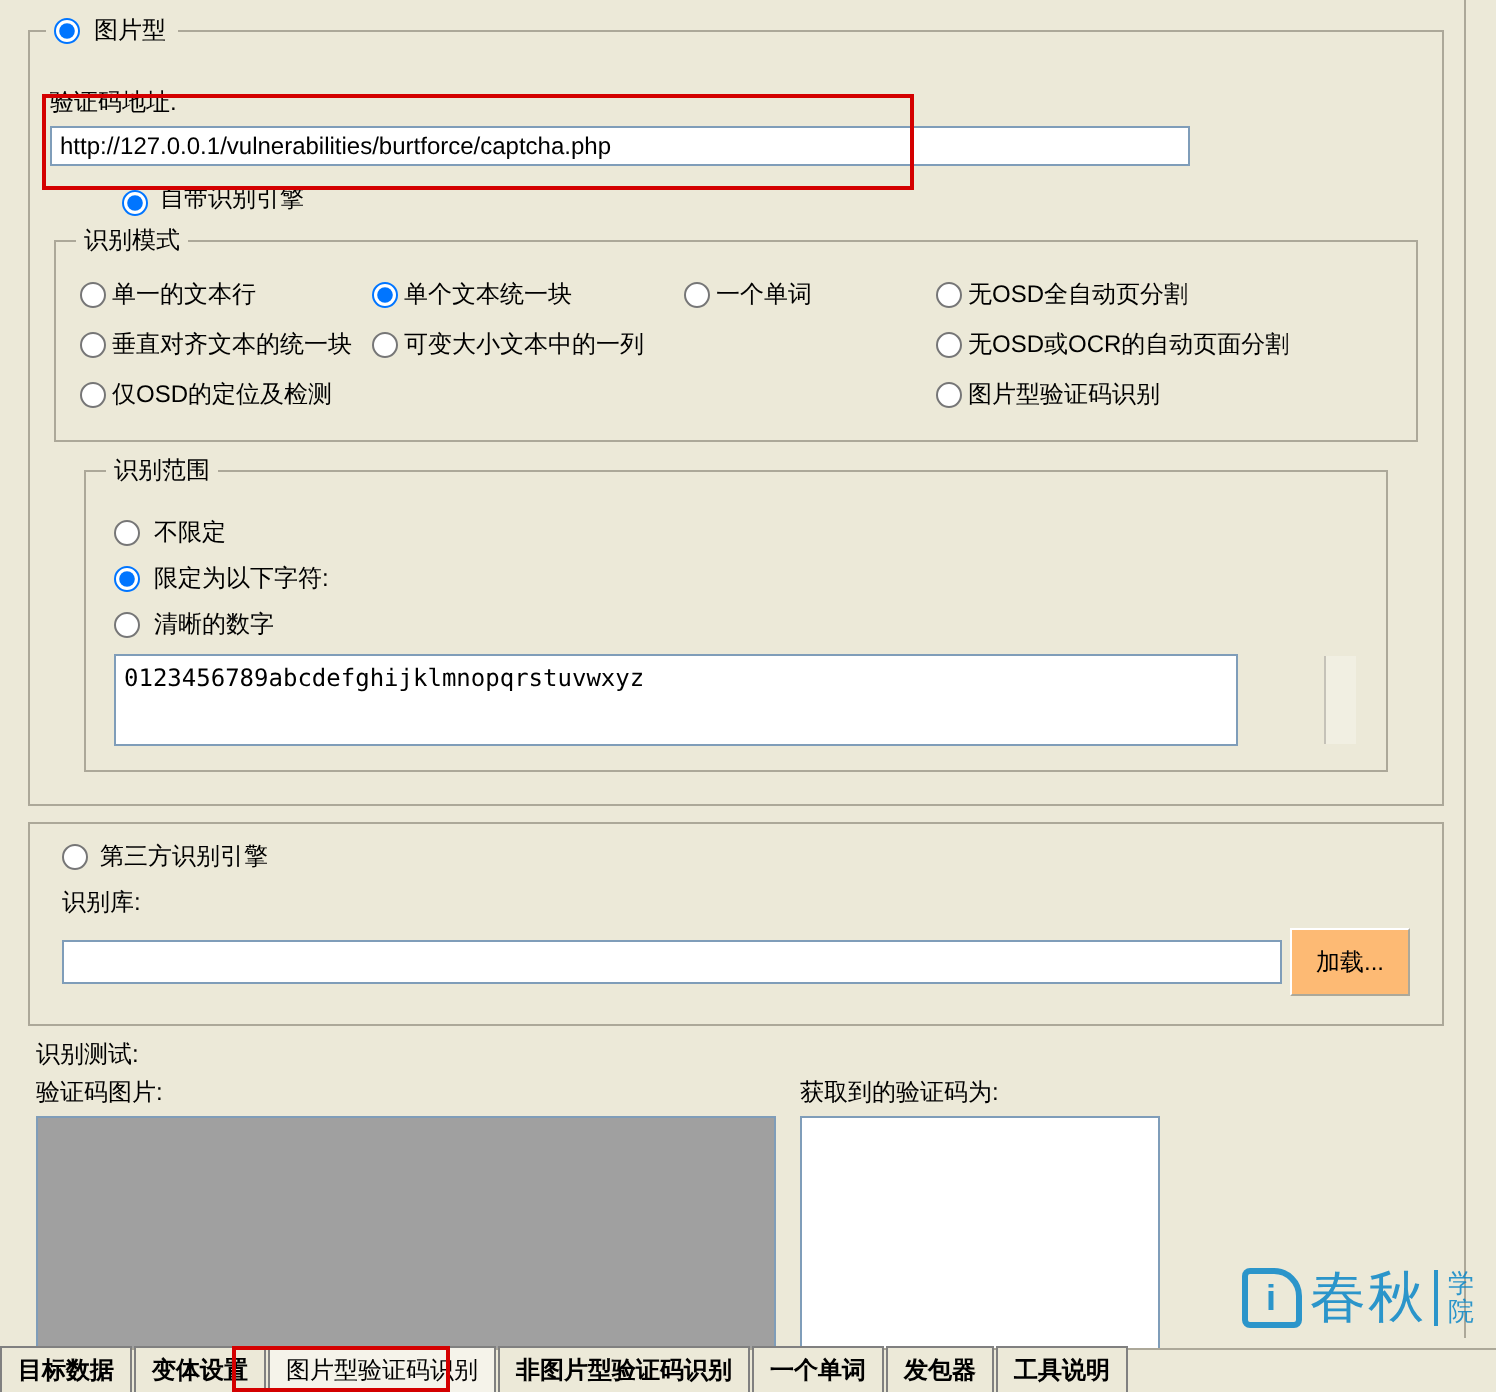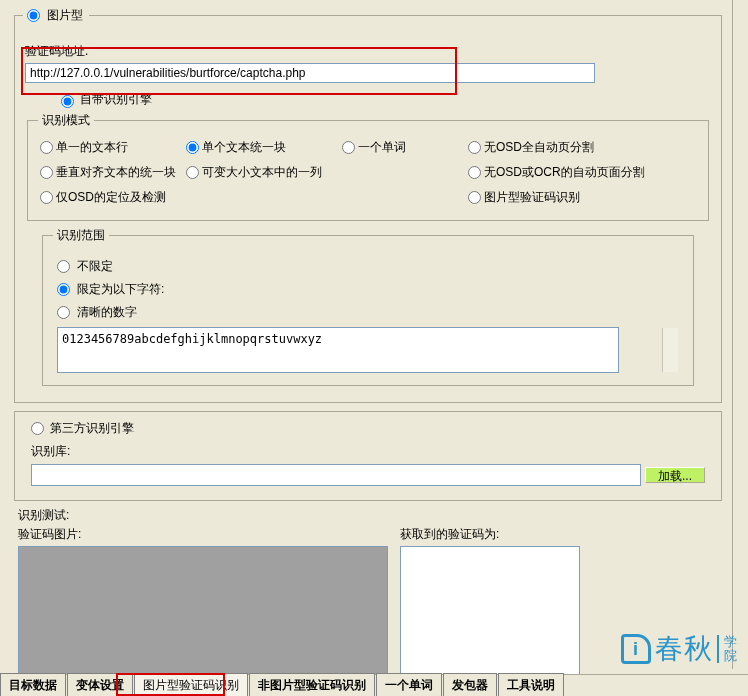--- a/index.html
+++ b/index.html
@@ -69,22 +69,22 @@
 .chars-wrap { position:relative; }
 .vscroller {
   position:absolute; right:1px; top:1px; bottom:1px;
   width:16px; background:#f1efe2;
   border-left:1px solid #c5c2b8;
 }
 .engine3-opts { display:flex; gap:60px; padding:6px 0 4px 60px; }
 .lib-row { display:flex; align-items:center; gap:4px; margin:4px 6px; }
 .lib-input { flex:1; height:22px; background:#fff; border:1px solid #7f9db9; }
 .load-btn {
-  height:16px; width:60px;
-  background:#bef264;
+  height:34px; width:60px;
+  background:#fdba74;
   border:1px solid #aca899;
   border-top-color:#fff; border-left-color:#fff;
   font-size:12px;
 }
 .test-label { margin:6px 4px 2px 18px; }
 .cols { display:flex; gap:12px; margin:0 18px; }
 .img-preview {
   width:370px; height:130px;
   background:#a0a0a0;
   border:1px solid #7f9db9;

